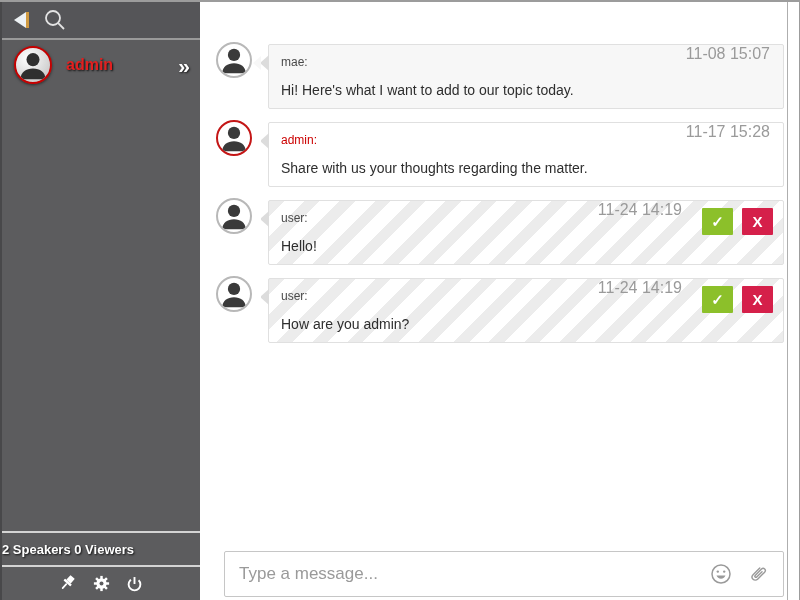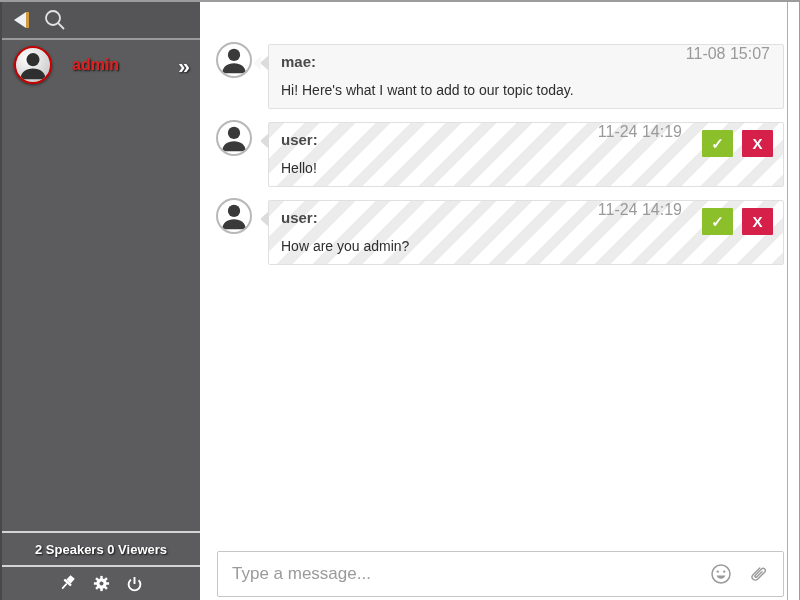--- a/index.html
+++ b/index.html
@@ -20,29 +20,29 @@
   .search-btn { cursor:pointer; display:flex; align-items:center; }
 
   .user-list { flex:1; overflow:hidden; }
   .user-row { height:50px; display:flex; align-items:center; padding:0 12px;
               cursor:pointer; }
   .s-avatar { width:38px; height:38px; border-radius:50%; overflow:hidden;
               background:radial-gradient(circle at 35% 30%, #ffffff, #bdbdbd);
               border:2px solid #dcdcdc; box-shadow:0 1px 3px rgba(0,0,0,.55);
               flex-shrink:0; }
   .s-avatar.admin { border-color:#c40000; }
-  .u-name { margin-left:20px; font-size:16px; font-weight:bold; color:#fff;
+  .u-name { margin-left:14px; font-size:16px; font-weight:bold; color:#fff;
             text-shadow:1px 1px 2px rgba(0,0,0,.85); flex:1; }
   .u-name.admin { color:#e22020; }
   .chevron-icon { color:#fff; font-size:21px; font-weight:bold; line-height:1;
                   text-shadow:1px 1px 2px rgba(0,0,0,.7); letter-spacing:-2px; }
   .chevron-icon::after { content:"\00BB"; }
 
   .status-bar { height:36px; border-top:2px solid #d4d4d4; border-bottom:2px solid #d4d4d4;
-                display:flex; align-items:center; justify-content:center;
+                display:flex; align-items:center; justify-content:flex-start;
                 color:#fff; font-size:13px; font-weight:bold;
                 text-shadow:1px 1px 2px rgba(0,0,0,.8); }
   .icon-bar { height:33px; display:flex; align-items:center; justify-content:center;
               gap:13px; }
   .tool-btn { cursor:pointer; display:flex; align-items:center; justify-content:center;
               width:20px; height:20px; }
 
   
   .main { flex:1; display:flex; flex-direction:column; background:#fff;
           padding-right:13px; }
@@ -58,33 +58,33 @@
   .bubble.gray { background:#f7f7f7; }
   .bubble.striped { background:repeating-linear-gradient(135deg,
                     #ececec 0 11px, #ffffff 11px 25px); }
   .tail { position:absolute; left:-9px; top:10px; width:0; height:0;
           border-top:8px solid transparent; border-bottom:8px solid transparent;
           border-right:9px solid #dcdcdc; }
   .tail::after { content:""; position:absolute; left:-7px; top:-7px; width:0; height:0;
           border-top:7px solid transparent; border-bottom:7px solid transparent;
           border-right:8px solid #fff; }
   .bubble.gray .tail::after { border-right-color:#f7f7f7; }
-  .author { font-size:15px; font-weight:bold; color:#4a4a4a; line-height:18px; }
+  .author { font-size:12px; font-weight:normal; color:#4a4a4a; line-height:18px; }
   .author.admin { color:#cc0000; }
   .msg-text { font-size:14px; color:#2e2e2e; line-height:18px; margin-top:10px; }
   .time { position:absolute; top:0; right:13px; font-size:16px; color:#9a9a9a; }
   .bubble.mod .time { right:101px; }
   .mod-actions { position:absolute; top:7px; right:10px; display:flex; gap:9px; }
   .mod-btn { width:31px; height:27px; display:flex; align-items:center;
              justify-content:center; color:#fff; font-size:15px; font-weight:bold;
              cursor:pointer; border-radius:1px; }
   .mod-btn.ok { background:#8cc02a; }
   .mod-btn.no { background:#d5204a; }
 
-  .composer { height:46px; margin:0 3px 3px 17px; border:1px solid #c6c6c6;
+  .composer { height:46px; margin:0 3px 3px 24px; border:1px solid #c6c6c6;
               border-radius:2px; background:#fff; display:flex; align-items:center;
               padding:0 14px; }
   .composer input { flex:1; border:none; outline:none; font-size:17px; color:#444;
                     font-family:"Liberation Sans", sans-serif; background:transparent; }
   .composer input::placeholder { color:#9a9a9a; }
   .comp-icon { cursor:pointer; display:flex; align-items:center; margin-left:15px; }
 
   .scrollbar { position:absolute; right:0; top:0; width:13px; height:598px;
                background:#fff; border-left:1px solid #aeaeae;
                border-right:1px solid #9c9c9c; }
@@ -173,20 +173,34 @@
           </svg>
         </div>
         <div class="bubble gray">
           <span class="tail"></span>
           <div class="author">mae:</div>
           <div class="msg-text">Hi! Here's what I want to add to our topic today.</div>
           <span class="time">11-08 15:07</span>
         </div>
       </div>
 
+      <div class="msg-row">
+        <div class="c-avatar admin">
+          <svg width="32" height="32" viewBox="0 0 24 24">
+            <circle cx="12" cy="8.2" r="4.6" fill="#3a3a3a"></circle>
+            <path d="M3.2 22c0-5 3.9-7.6 8.8-7.6s8.8 2.6 8.8 7.6z" fill="#3a3a3a"></path>
+          </svg>
+        </div>
+        <div class="bubble">
+          <span class="tail"></span>
+          <div class="author admin">admin:</div>
+          <div class="msg-text">Share with us your thoughts regarding the matter.</div>
+          <span class="time">11-17 15:28</span>
+        </div>
+      </div>
 
       <div class="msg-row">
         <div class="c-avatar">
           <svg width="32" height="32" viewBox="0 0 24 24">
             <circle cx="12" cy="8.2" r="4.6" fill="#3a3a3a"></circle>
             <path d="M3.2 22c0-5 3.9-7.6 8.8-7.6s8.8 2.6 8.8 7.6z" fill="#3a3a3a"></path>
           </svg>
         </div>
         <div class="bubble striped mod">
           <span class="tail"></span>

